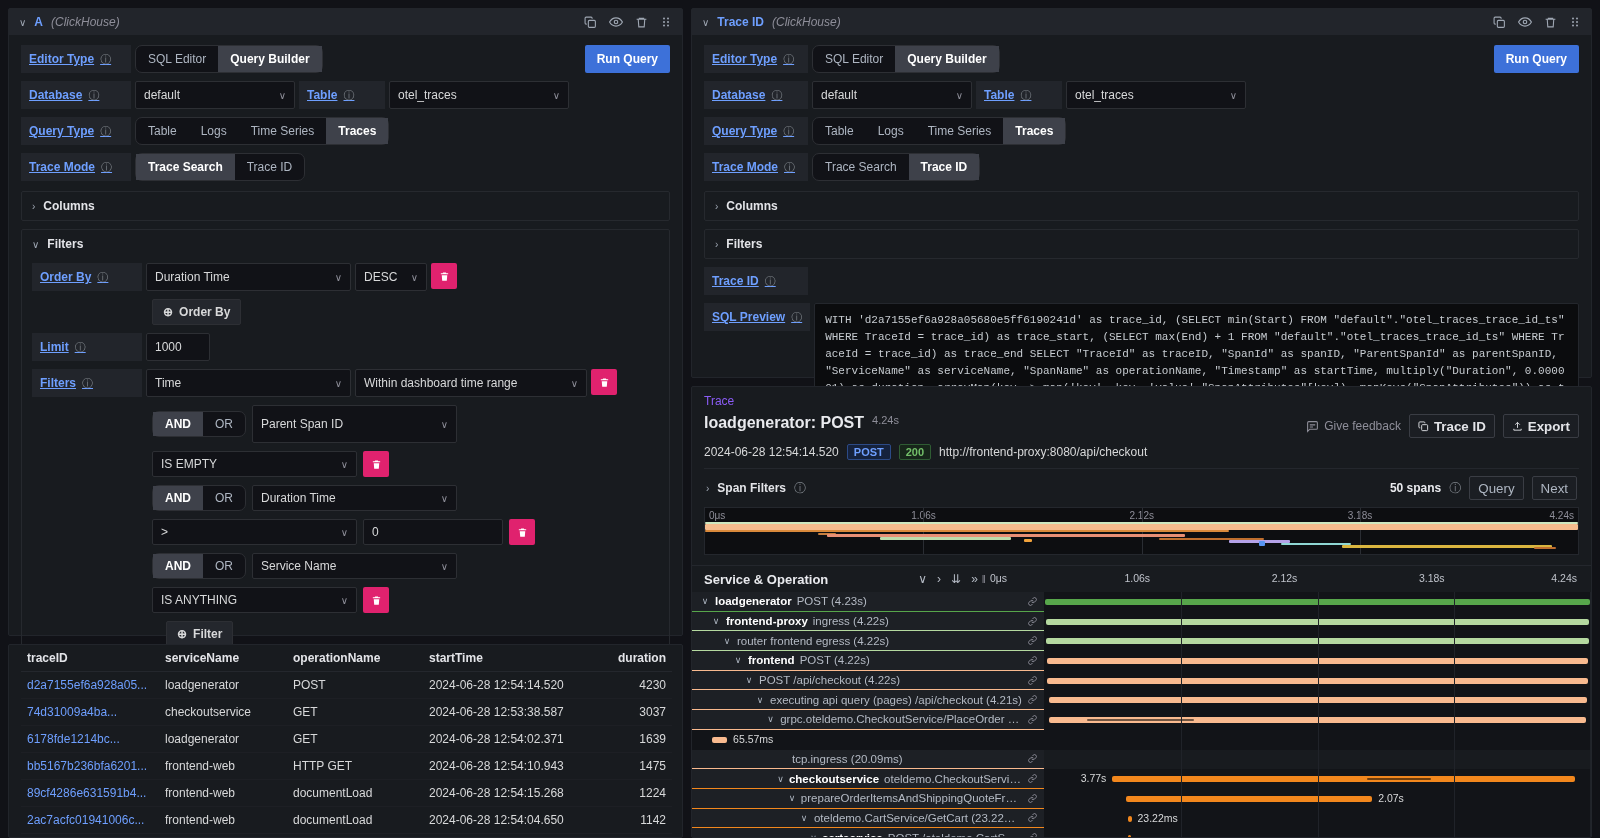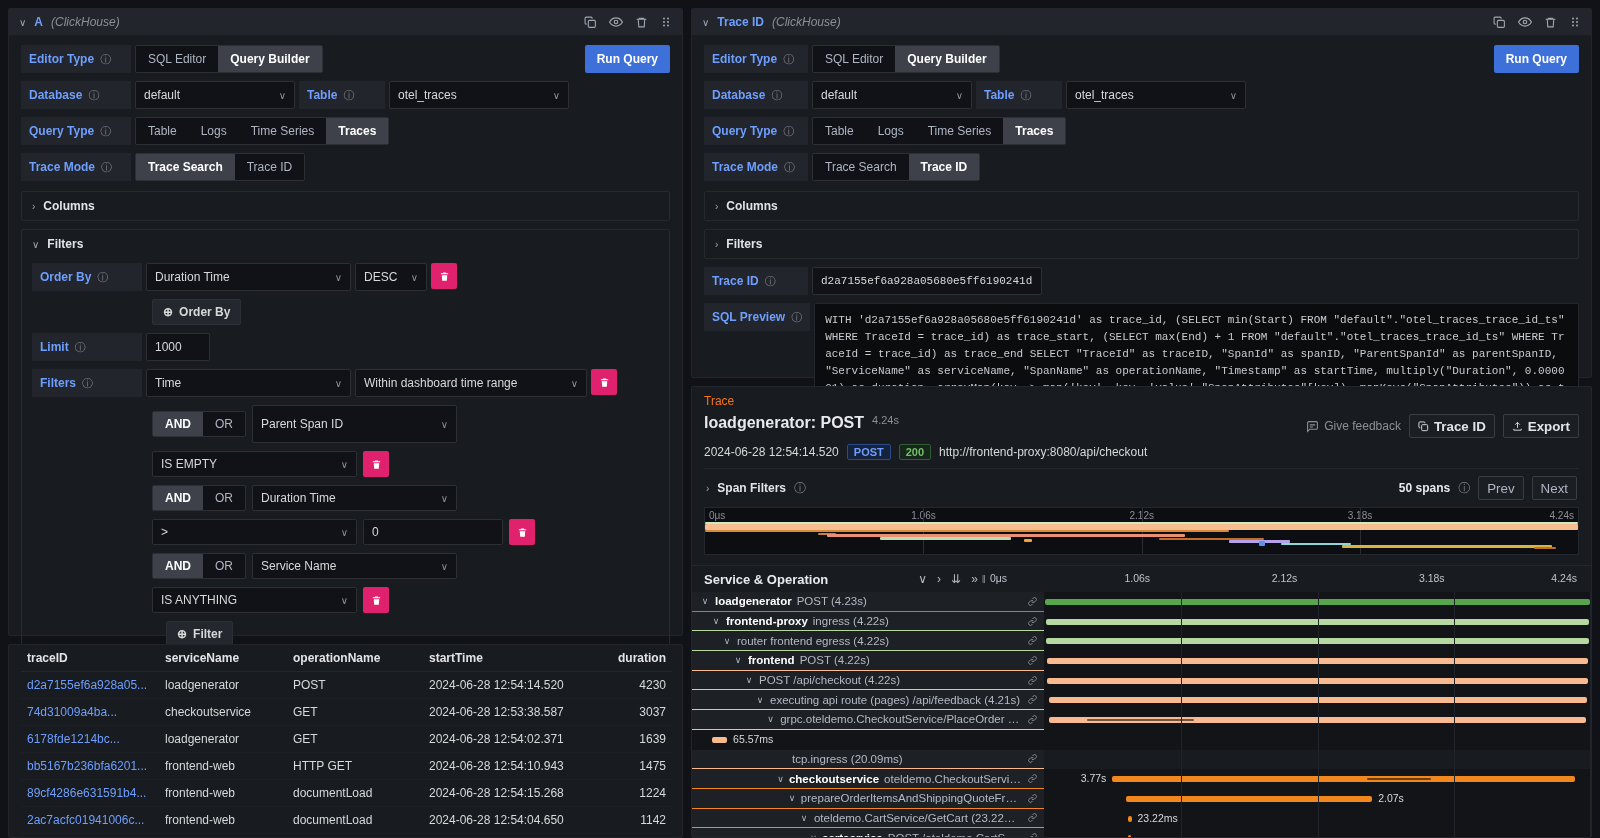--- a/index.html
+++ b/index.html
@@ -8,23 +8,23 @@
   .panel { position:absolute; background:#181b1f; border:1px solid #22252b; border-radius:2px; }
   .qheader { display:flex; align-items:center; gap:8px; background:#22252b; height:26px; padding:0 10px; }
   .qheader .chev { color:#9fa7b3; font-size:10px; cursor:pointer; }
   .refid { color:#6e9fff; font-weight:bold; }
   .dsname { color:#8e8e99; font-style:italic; }
   .hicons { margin-left:auto; display:flex; gap:12px; align-items:center; }
   .hicons svg { display:block; cursor:pointer; }
   .qbody { padding:10px 12px 12px 12px; }
   .frow { display:flex; align-items:flex-start; gap:4px; margin-bottom:8px; }
   .flabel { display:flex; align-items:center; gap:6px; background:#22252b; color:#6e9fff;
-    height:28px; padding:0 8px; min-width:110px; font-weight:bold; }
+    height:28px; padding:0 8px; min-width:110px; font-weight:bold;text-decoration:underline; }
   .flabel .info { color:#7b8087; font-weight:normal; font-size:11px; }
-  .seg { display:flex; border:1px solid #2d2f34; border-radius:2px; height:28px; background:#111217; }
+  .seg { display:flex; border:1px solid #2d2f34; border-radius:7px; height:28px; background:#111217; }
   .seg > div { padding:0 12px; display:flex; align-items:center; color:#aeb6c2; cursor:pointer; white-space:nowrap; }
   .seg > div.sel { background:#3e414a; color:#fff; font-weight:bold; }
   .btn-blue { margin-left:auto; background:#3d71d9; color:#fff; font-weight:bold; border:none;
     border-radius:2px; height:28px; padding:0 12px; cursor:pointer; font-size:12px; }
   .select { display:flex; align-items:center; justify-content:space-between; gap:8px; background:#111217;
     border:1px solid #2d2f34; border-radius:2px; height:28px; padding:0 8px; color:#d8d9da; cursor:pointer; }
   .select .car { color:#8e8e99; font-size:10px; }
   .input { background:#111217; border:1px solid #2d2f34; border-radius:2px; height:28px;
     padding:0 8px; color:#d8d9da; display:flex; align-items:center; }
   .collapse-box { border:1px solid #26292e; border-radius:2px; padding:7px 10px; margin-bottom:8px; }
@@ -477,21 +477,20 @@
       <div class="collapse-head">
           <span class="chev">›</span>
           <span>Filters</span>
         </div>
     </div>
     <div class="frow">
       <div class="flabel" style="min-width:104px">
           <span>Trace ID</span>
           <span class="info">ⓘ</span>
         </div>
-      <div class="input" style="width:230px; font-family:'Liberation Mono','DejaVu Sans Mono',monospace; font-size:11px;">d2a7155ef6a928a05680e5ff6190241d</div>
     </div>
     <div class="frow">
       <div class="flabel" style="min-width:104px">
           <span>SQL Preview</span>
           <span class="info">ⓘ</span>
         </div>
       <div class="sqlbox">WITH 'd2a7155ef6a928a05680e5ff6190241d' as trace_id, (SELECT min(Start) FROM "default"."otel_traces_trace_id_ts" WHERE TraceId = trace_id) as trace_start, (SELECT max(End) + 1 FROM "default"."otel_traces_trace_id_ts" WHERE TraceId = trace_id) as trace_end SELECT "TraceId" as traceID, "SpanId" as spanID, "ParentSpanId" as parentSpanID, "ServiceName" as serviceName, "SpanName" as operationName, "Timestamp" as startTime, multiply("Duration", 0.000001) as duration, arrayMap(key -&gt; map('key', key, 'value',"SpanAttributes"[key]), mapKeys("SpanAttributes")) as tags, arrayMap(key -&gt; map('key', key, 'value',"ResourceAttributes"[key]), mapKeys("ResourceAttributes")) as serviceTags FROM "default"."otel_traces" WHERE traceID = trace_id AND startTime &gt;= trace_start AND startTime &lt;= trace_end LIMIT 1000</div>
     </div>
     <div class="frow" style="margin-top:12px">
       <button class="ghostbtn">
@@ -501,21 +500,21 @@
       <button class="ghostbtn">
           <span>ⓘ</span>
           <span>Query inspector</span>
         </button>
     </div>
   </div>
 </div>
 
 <div class="panel" style="left:691px; top:386px; width:901px; height:452px; overflow:hidden;">
   <div style="padding:7px 12px 0 12px;">
-    <div style="color:#f97316; margin-bottom:2px;">Trace</div>
+    <div style="color:#8b5cf6; margin-bottom:2px;">Trace</div>
     <div class="trace-title-row">
       <span class="trace-title">loadgenerator: POST</span>
       <span class="trace-dur">4.24s</span>
       <span class="tt-actions">
         <span class="feedback">
           <svg width="13" height="13" viewBox="0 0 24 24" fill="none" stroke="#8e8e99" stroke-width="2">
               <path d="M21 15a2 2 0 01-2 2H7l-4 4V5a2 2 0 012-2h14a2 2 0 012 2z"></path>
               <path d="M7 9h10M7 13h6"></path>
             </svg>
           <span>Give feedback</span>
@@ -541,21 +540,21 @@
       <span class="badge ok">200</span>
       <span>http://frontend-proxy:8080/api/checkout</span>
     </div>
     <div class="spanfilters">
       <span class="chev" style="color:#9fa7b3;font-size:10px;">›</span>
       <span style="font-weight:bold;color:#e3e4e8;">Span Filters</span>
       <span class="info" style="color:#7b8087;">ⓘ</span>
       <span class="right">
         <span class="spancount">50 spans</span>
         <span style="color:#7b8087;">ⓘ</span>
-        <button class="obtn" style="font-weight:normal;color:#aeb6c2;">Prev</button>
+        <button class="obtn" style="font-weight:normal;color:#aeb6c2;">Query</button>
         <button class="obtn" style="font-weight:normal;color:#aeb6c2;">Next</button>
       </span>
     </div>
     <div class="mini" id="minimap">
         <span class="tick" style="left: 4px;">0μs</span>
         <span class="tick" style="left: calc(25% - 12px);">1.06s</span>
         <div class="gline" style="left: 25%;"></div>
         <span class="tick" style="left: calc(50% - 12px);">2.12s</span>
         <div class="gline" style="left: 50%;"></div>
         <span class="tick" style="left: calc(75% - 12px);">3.18s</span>
@@ -670,21 +669,21 @@
               </svg>
             </span>
           </div>
           <div class="gcell">
             <div class="bar" style="left: 0.6%; width: 98.8%; background: rgb(249, 186, 143);"></div>
           </div>
         </div>
         <div class="trow">
           <div class="tcell" style="padding-left: 63px; border-bottom-color: rgb(249, 186, 143);">
             <span class="texp">∨</span>
-            <span class="topn">executing api route (pages) /api/feedback (4.21s)</span>
+            <span class="topn">executing api query (pages) /api/checkout (4.21s)</span>
             <span class="tlink">
               <svg width="11" height="11" viewBox="0 0 24 24" fill="none" stroke="#8e8e99" stroke-width="2" stroke-linecap="round">
                 <path d="M10.6 13.4a4 4 0 005.7 0l3-3a4 4 0 10-5.7-5.7l-1.2 1.2"></path>
                 <path d="M13.4 10.6a4 4 0 00-5.7 0l-3 3a4 4 0 105.7 5.7l1.2-1.2"></path>
               </svg>
             </span>
           </div>
           <div class="gcell">
             <div class="bar" style="left: 0.9%; width: 98.3%; background: rgb(249, 186, 143);"></div>
           </div>

